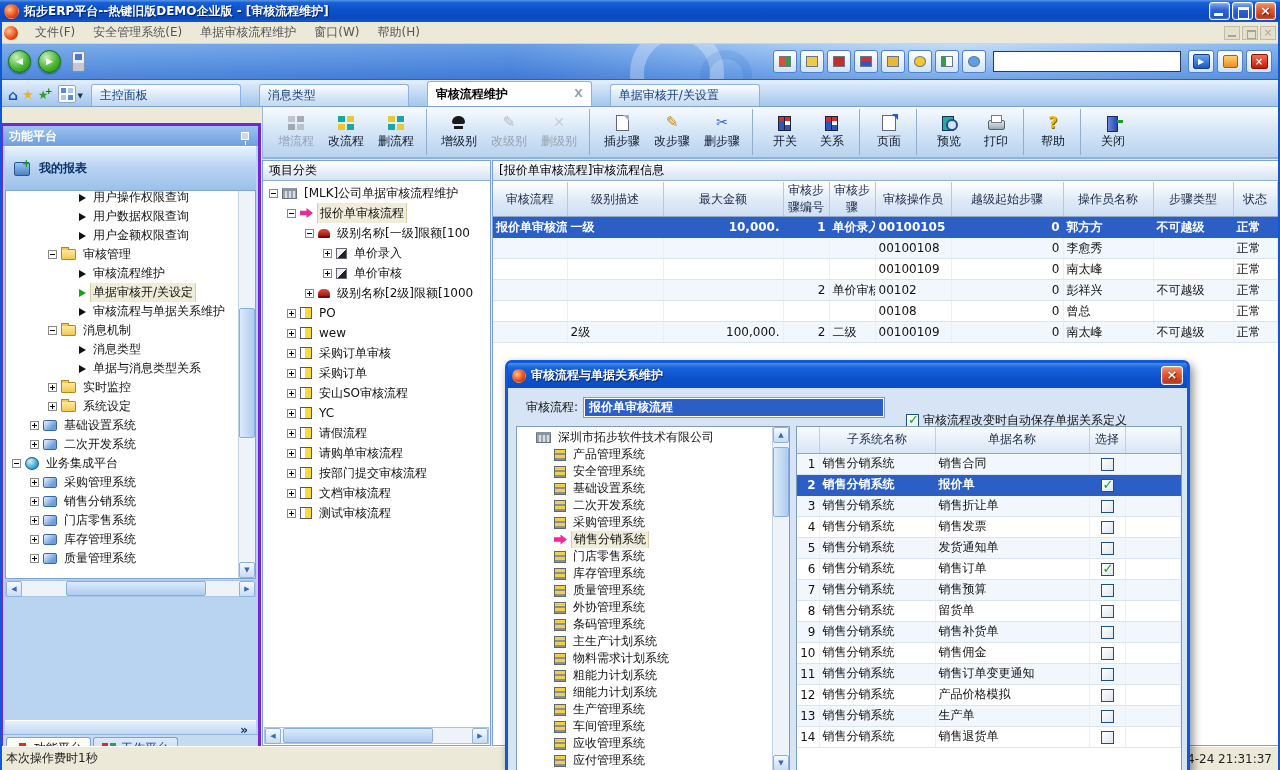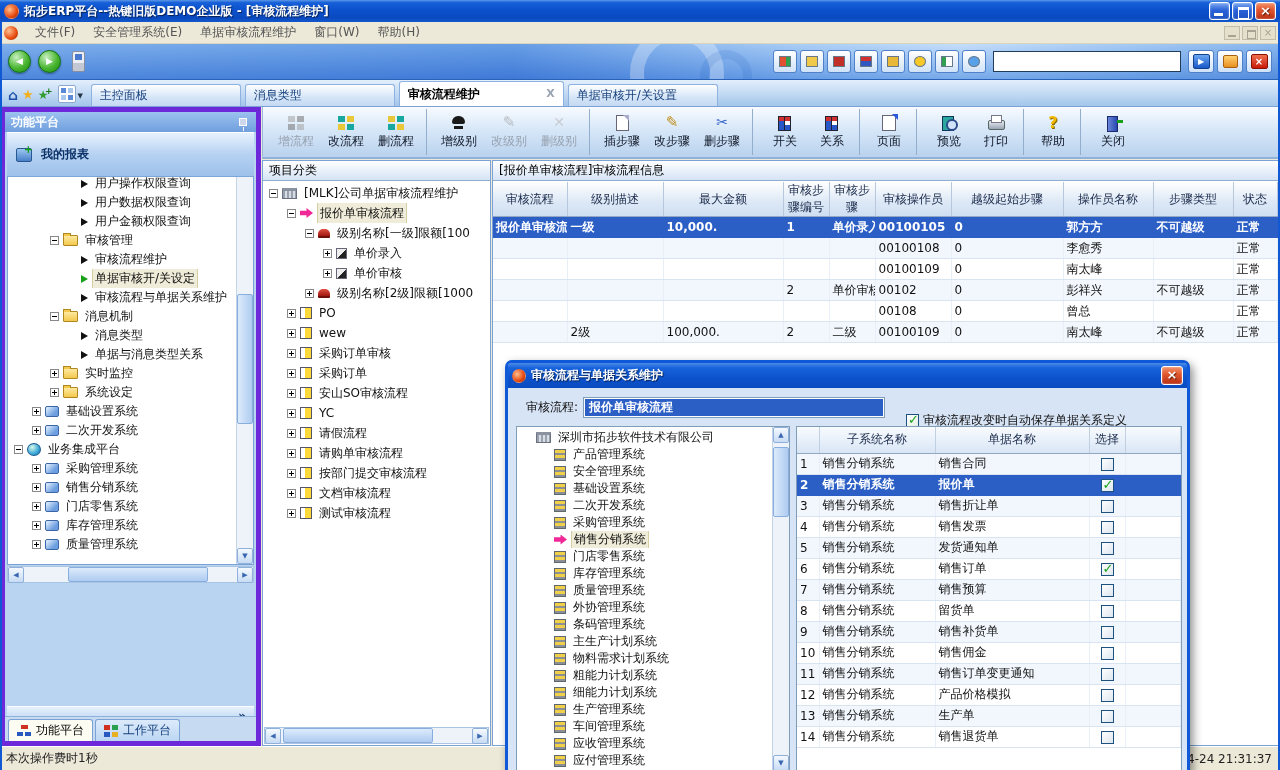--- a/index.html
+++ b/index.html
@@ -53,21 +53,21 @@
 
 #tabrow{position:absolute;left:0;top:80px;width:1280px;height:27px;background:linear-gradient(180deg,#e4effc,#b6d2f0 70%,#a4c6ec);border-bottom:1px solid #7aa2d4;display:flex;align-items:flex-end;padding:0 0 0 8px}
 .qicon{margin:0 4px 4px 0;flex:none}
 .home-g{font-size:14px;font-weight:bold;color:#1b4fa8;line-height:14px}
 .star-g{font-size:13px;color:#f2b01e;line-height:14px}
 .staradd-g{font-size:12px;color:#2f9e2f;line-height:14px;position:relative}
 .staradd-g::after{content:"+";position:absolute;right:-4px;top:-4px;font-size:9px;color:#157a15;font-weight:bold}
 .gridbtn{width:18px;height:18px;background:#fff;border:1px solid #8aa8d0;border-radius:2px;position:relative;margin:0 1px 3px 6px;flex:none}
 .gridbtn::before{content:"";position:absolute;inset:2px;background-image:linear-gradient(#5a8ad8,#5a8ad8),linear-gradient(#5a8ad8,#5a8ad8),linear-gradient(#aac8ec,#aac8ec),linear-gradient(#aac8ec,#aac8ec);background-position:0 0,7px 7px,7px 0,0 7px;background-size:5px 5px;background-repeat:no-repeat}
 .caret{font-size:7px;color:#234;margin:0 8px 6px 0}
-.tab{height:22px;width:150px;padding:0 8px;margin-right:4px;border:1px solid #8db2e0;border-bottom:none;border-radius:3px 3px 0 0;background:linear-gradient(180deg,#fdfeff,#d5e5f8 60%,#c4d9f2);line-height:21px;color:#16407c;display:flex;align-items:center;overflow:hidden;white-space:nowrap}
+.tab{height:22px;width:150px;padding:0 8px;margin-right:18px;border:1px solid #8db2e0;border-bottom:none;border-radius:3px 3px 0 0;background:linear-gradient(180deg,#fdfeff,#d5e5f8 60%,#c4d9f2);line-height:21px;color:#16407c;display:flex;align-items:center;overflow:hidden;white-space:nowrap}
 .tab.active{height:25px;width:165px;background:#fff;font-weight:bold;color:#000;line-height:24px}
 .tab .x{margin-left:auto;color:#9aa4b2;font-weight:bold;font-size:11px}
 
 #toolbar{position:absolute;left:262px;top:107px;width:1018px;height:52px;background:linear-gradient(180deg,#f8fbff,#d7e7f8 45%,#b9d2ee);border-bottom:2px solid #8fb2da;border-left:1px solid #9ab8dc;display:flex;align-items:stretch;padding:2px 0 2px 8px}
 .tbtn{min-width:50px;padding:1px 7px;display:flex;flex-direction:column;align-items:center;justify-content:center;color:#101828}
 .tbtn.sep{border-right:1px solid #93aecd;margin-right:7px;padding-right:12px}
 .tbtn.disabled{color:#98a2b0}
 .tbtn.disabled .tbi{filter:grayscale(1);opacity:.55}
 .tbi{display:block;width:20px;height:18px;position:relative;font-size:14px;line-height:17px;text-align:center;margin-bottom:1px}
 .tblabel{white-space:nowrap}
@@ -117,21 +117,21 @@
 .tlb{padding:0 2px}
 .tlb.hl{background:#efecd9;outline:1px solid #d6cfa4}
 
 .vsb{position:absolute;top:0;right:0;width:17px;bottom:0;background:#eef3fa;border-left:1px solid #c4d4e8}
 .sbarrow{position:absolute;left:0;width:16px;height:16px;background:linear-gradient(180deg,#f4f9ff,#c8dcf4);border:1px solid #90b0dc;border-radius:2px;color:#3a68b0;font-size:7px;text-align:center;line-height:15px}
 .sbthumb{position:absolute;left:0;width:16px;background:linear-gradient(90deg,#dcebfb,#aecbf0);border:1px solid #88aee0;border-radius:2px}
 .hsb{position:absolute;height:17px;background:#eef3fa;border:1px solid #aac4e4}
 .hsb .sbarrow{top:0}
 .hsbthumb{position:absolute;top:0;height:15px;background:linear-gradient(180deg,#dcebfb,#aecbf0);border:1px solid #88aee0;border-radius:2px}
 
-#sidebar{position:absolute;left:0;top:107px;width:261px;height:639px;background:#b9d4f0;border:5px solid #6d28d9}
+#sidebar{position:absolute;left:0;top:123px;width:261px;height:639px;background:#b9d4f0;border:3px solid #6d28d9}
 .sb-head{height:20px;background:linear-gradient(180deg,#9cc2f0,#6f9fdd);color:#fff;font-weight:bold;line-height:20px;padding:0 6px;display:flex;justify-content:space-between;align-items:center}
 .pin{width:8px;height:8px;border:1px solid #fff;background:#cfd8ea;position:relative;margin-right:3px}
 .pin::after{content:"";position:absolute;left:3px;top:8px;width:1px;height:4px;background:#fff}
 #sb-tree{position:absolute;left:2px;right:2px;top:21px;height:432px;background:#fff;border:1px solid #7aa2d4;overflow:hidden}
 #sb-tree .inner{position:absolute;left:0;top:2px;right:17px;bottom:0;overflow:hidden}
 #sb-hsb{left:2px;right:2px;top:454px}
 .acc{position:absolute;left:2px;right:2px;height:45px;background:linear-gradient(180deg,#e7f1fd,#b6d2f2 50%,#9dc0ea);border-top:1px solid #fff;border-bottom:1px solid #7da6d8;display:flex;align-items:center;font-weight:bold;color:#0c3268;padding-left:9px;gap:9px}
 .acc.active{background:linear-gradient(180deg,#ffd98a,#f8a832 55%,#f09018);color:#2a1800;border-bottom-color:#c87818}
 .ai{width:16px;height:14px;flex:none;position:relative}
 .a-org{background-image:linear-gradient(#d03020,#d03020),linear-gradient(#2858c0,#2858c0),linear-gradient(#2858c0,#2858c0),linear-gradient(#555,#555);background-position:4px 0,0 9px,10px 9px,7px 5px;background-size:8px 5px,6px 5px,6px 5px,2px 4px;background-repeat:no-repeat}
@@ -153,21 +153,21 @@
 #mid-tree{position:absolute;left:0;top:22px;right:0;bottom:20px;overflow:hidden}
 #mid-tree .titem{height:20px;line-height:20px}
 #mid-hsb{left:1px;right:1px;bottom:1px}
 
 #rightpanel{position:absolute;left:492px;top:160px;width:788px;height:586px;background:#fff;border:1px solid #7aa2d4}
 #flowtable{border-collapse:collapse;table-layout:fixed;width:784px;margin-top:1px}
 #flowtable th{height:34px;background:linear-gradient(180deg,#fefefe,#dce8f6 60%,#cfdff2);border-right:1px solid #b8c8dc;border-bottom:1px solid #92a8c4;font-weight:normal;color:#1a2a4a;text-align:center;padding:0 1px;overflow:hidden}
 #flowtable td{height:21px;border-bottom:1px solid #d8e4f2;border-right:1px solid #e8eff8;padding:0 3px;white-space:nowrap;overflow:hidden}
 #flowtable tbody tr:nth-child(even){background:#f2f7fd}
 #flowtable tr.selected td{background:#2b5fc6;color:#fff;font-weight:bold;border-color:#2b5fc6}
-.ar{}.ac{text-align:center}
+.ar{text-align:right}.ac{text-align:center}
 
 #statusbar{position:absolute;left:0;top:746px;width:1280px;height:24px;background:#ece9d8;border-top:1px solid #fff;display:flex;align-items:center;padding:0 6px;color:#222}
 #statusbar .time{margin-left:auto;border-left:1px solid #b8b4a0;box-shadow:-1px 0 0 #fff;padding-left:10px;padding-right:2px}
 
 #dialog{position:absolute;left:505px;top:360px;width:685px;height:412px;z-index:100;border:3px solid #0f58d8;border-bottom:none;border-radius:7px 7px 0 0;box-shadow:3px 4px 10px rgba(0,0,0,.45);background:#d7e4f6}
 .dlg-title{height:25px;border-radius:3px 3px 0 0;background:linear-gradient(180deg,#4a8ae8 0%,#1763dc 20%,#0c52cc 60%,#0a4cc0);display:flex;align-items:center;padding:0 4px;color:#fff;font-weight:bold;text-shadow:1px 1px 1px rgba(0,0,0,.6)}
 .dlg-body{position:absolute;top:25px;left:0;right:0;bottom:0;background:#d7e4f6}
 .dlg-field{position:absolute;left:18px;top:9px;display:flex;align-items:center}
 .dlg-input{width:302px;height:21px;border:1px solid #7f9db9;background:#fff;margin-left:5px;padding:1px}
 .sel-text{display:block;height:100%;background:#2b5fc6;color:#fff;font-weight:bold;padding:0 4px;line-height:17px;overflow:hidden;white-space:nowrap}

